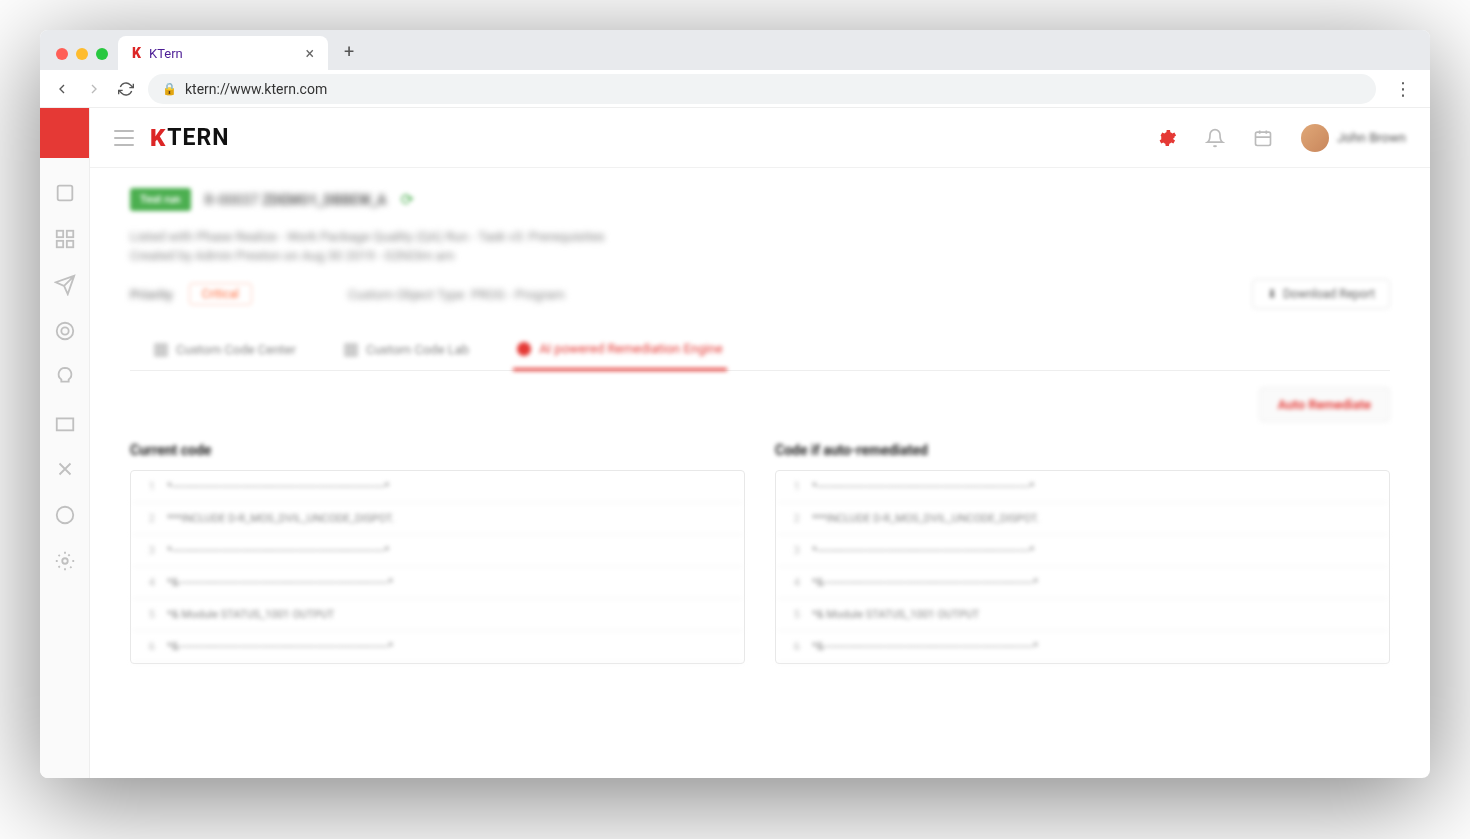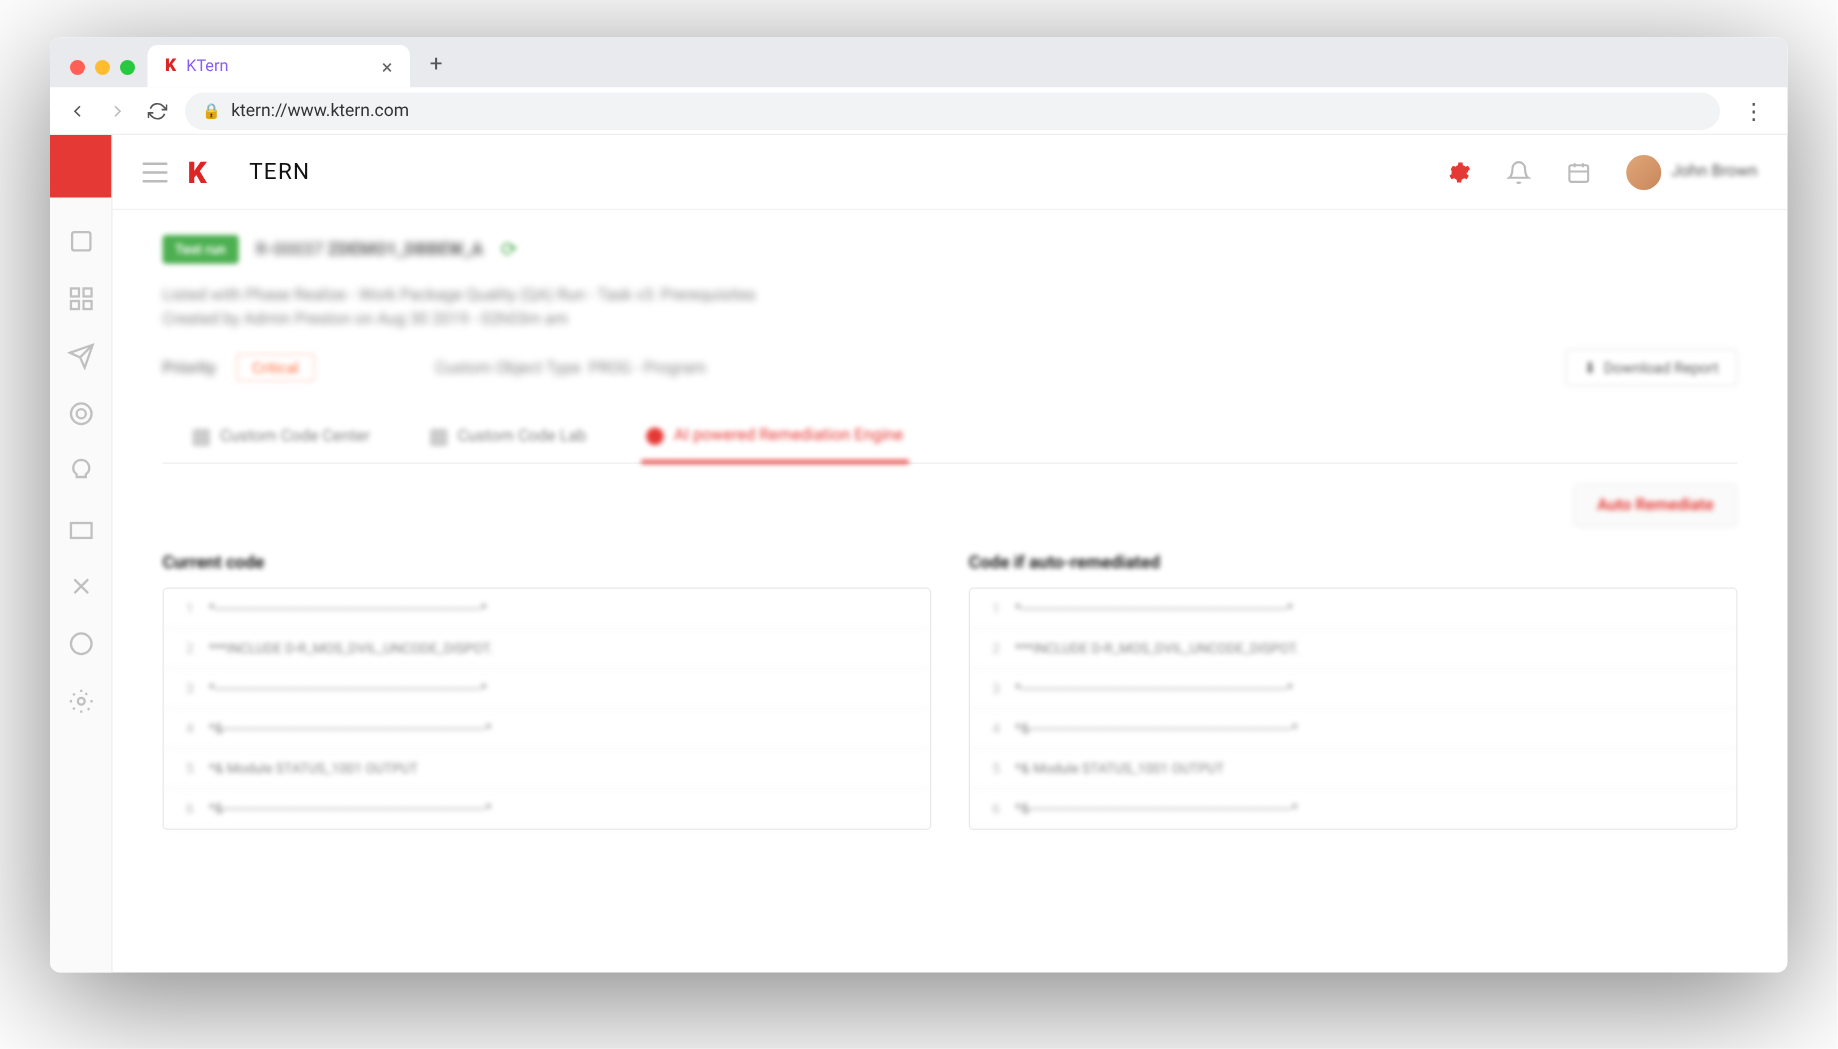--- a/index.html
+++ b/index.html
@@ -7,21 +7,21 @@
 .shadow-wrap { filter:drop-shadow(0 20px 50px rgba(0,0,0,0.5)); padding:30px 40px; }
 .browser { background:#fff; border-radius:8px; overflow:hidden; width:1390px; }
 
 .tab-bar { background:#e8eaed; height:40px; display:flex; align-items:flex-end; padding-left:12px; }
 .traffic { display:flex; gap:8px; align-items:center; padding:0 10px 10px 4px; }
 .dot { width:12px; height:12px; border-radius:50%; }
 .dot-r{background:#ff5f57;} .dot-y{background:#febc2e;} .dot-g{background:#28c840;}
 .tab { background:#fff; height:34px; border-radius:8px 8px 0 0; display:flex; align-items:center; padding:0 14px; gap:8px; min-width:210px; justify-content:space-between;}
 .tab-left{display:flex;align-items:center;gap:8px;}
 .tab-favicon{color:#dc2626;font-weight:900;font-size:14px;}
-.tab-title{font-size:13px;color:#8b5cf6;}
+.tab-title{font-size:13px;color:#4c1d95;}
 .tab-close{font-size:16px;color:#666;cursor:pointer;}
 .newtab{width:30px;height:30px;display:flex;align-items:center;justify-content:center;color:#555;font-size:18px;margin-left:6px;margin-bottom:4px;}
 
 .addr-bar{background:#fff;height:38px;display:flex;align-items:center;padding:0 12px;gap:12px;border-bottom:1px solid #eee;}
 .nav-btn{width:20px;height:20px;display:flex;align-items:center;justify-content:center;color:#555;}
 .nav-btn svg{width:16px;height:16px;}
 .addr-field{flex:1;background:#f1f3f4;border-radius:18px;height:30px;display:flex;align-items:center;padding:0 14px;gap:8px;font-size:14px;color:#333;}
 .lock{font-size:12px;}
 .menu-dots{font-size:18px;color:#555;padding:0 6px;}
 
@@ -31,21 +31,21 @@
 .rail-icon{width:22px;height:22px;margin-top:24px;color:#c0c0c0;}
 .rail-icon svg{width:100%;height:100%;}
 
 .app-main{flex:1;display:flex;flex-direction:column;}
 .topbar{height:60px;display:flex;align-items:center;justify-content:space-between;padding:0 24px;border-bottom:1px solid #f1f1f1;}
 .topbar-left{display:flex;align-items:center;gap:16px;}
 .hamburger{width:20px;height:16px;display:flex;flex-direction:column;justify-content:space-between;}
 .hamburger span{height:2px;background:#bbb;border-radius:1px;}
 .logo{display:flex;align-items:center;gap:2px;}
 .logo-k{color:#dc2626;font-weight:900;font-size:24px;}
-.logo-text{font-weight:400;font-size:18px;letter-spacing:1px;color:#111;margin-left:32px;}
+.logo-text{font-weight:700;font-size:23px;letter-spacing:1px;color:#111;}
 .topbar-right{display:flex;align-items:center;gap:28px;}
 .tb-icon{width:20px;height:20px;color:#bbb;}
 .tb-icon.red{color:#e53935;}
 .avatar{width:28px;height:28px;border-radius:50%;background:linear-gradient(135deg,#e0a878,#c8865c);}
 .user-name{font-size:13px;color:#555;filter:blur(2px);}
 
 .content{padding:20px 40px;overflow:hidden;}
 .blur-light{filter:blur(2px);}
 .status-row{display:flex;align-items:center;gap:14px;margin-bottom:18px;}
 .pill-green{background:#4caf50;color:#fff;font-size:11px;font-weight:600;padding:5px 10px;border-radius:3px;filter:blur(2px);}

